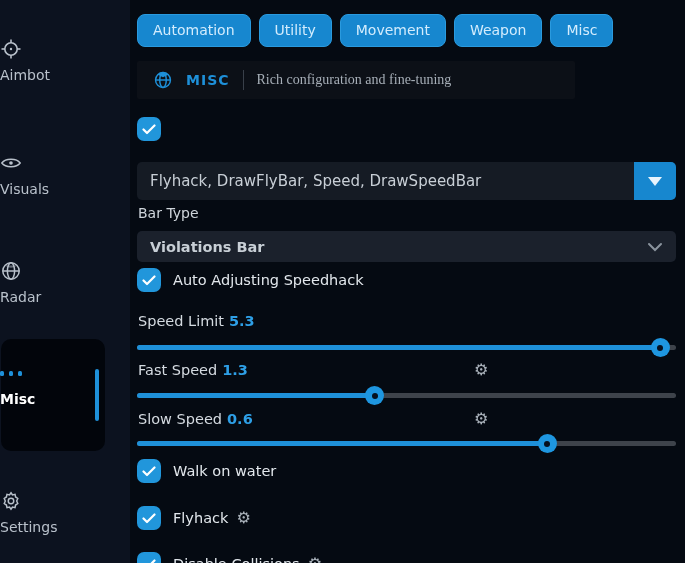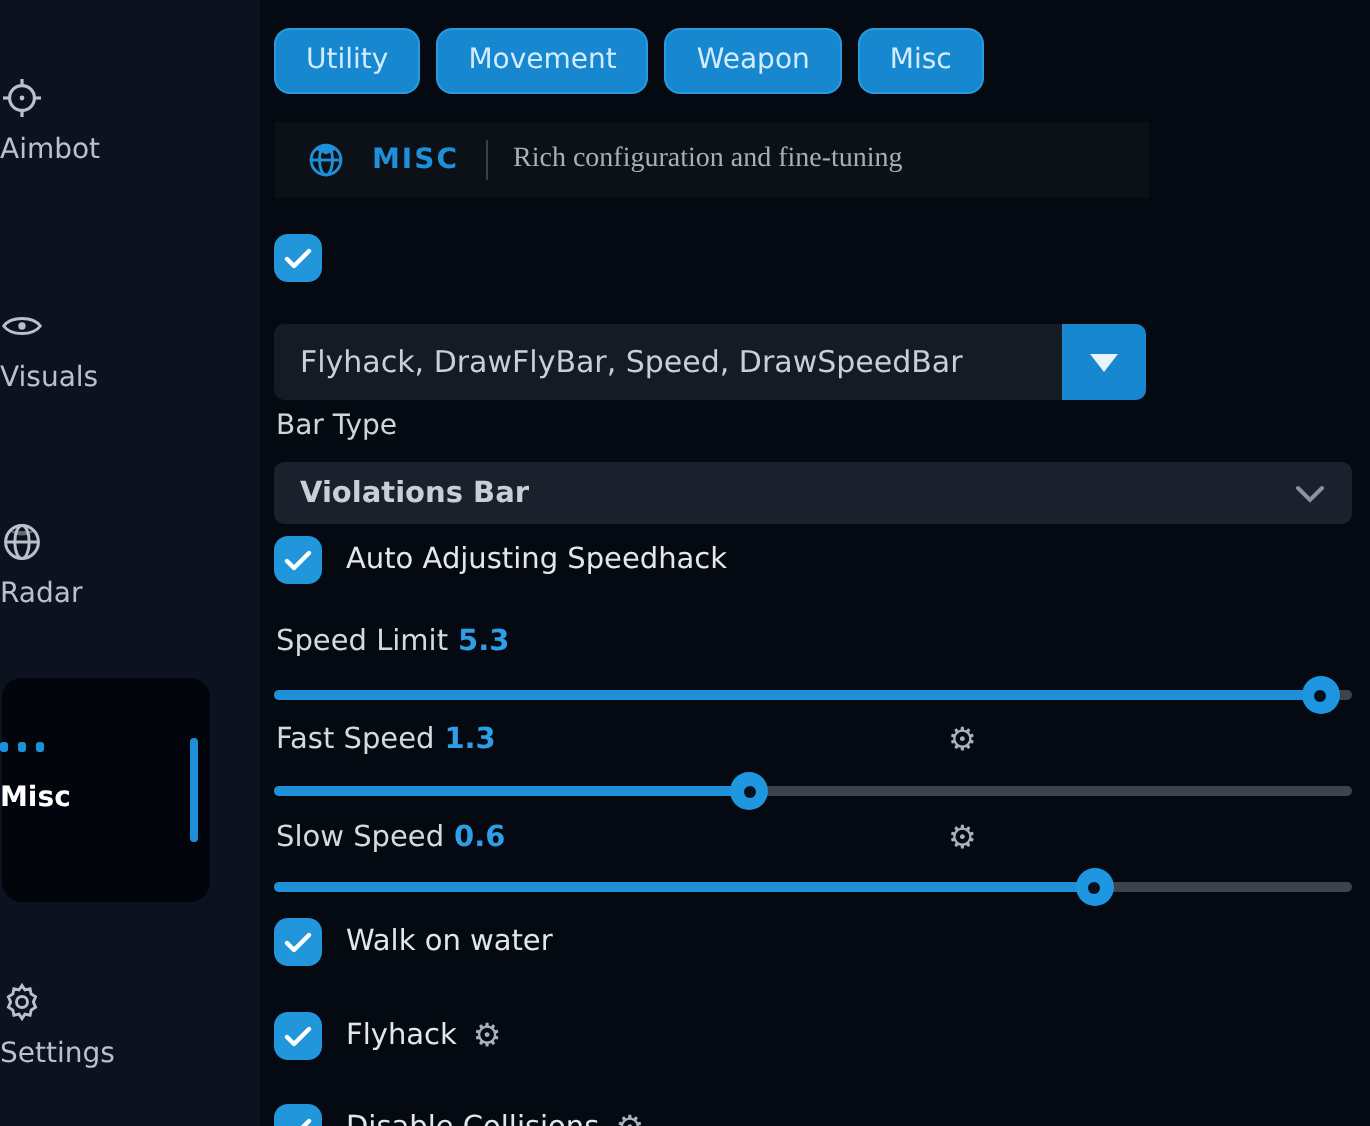--- a/index.html
+++ b/index.html
@@ -58,21 +58,21 @@
   .chkrow { position:absolute; left:0; display:flex; align-items:center; gap:12px; height:26px; }
   .chkbox {
     width:24px; height:24px; border-radius:7px; background:#2196db;
     display:flex; align-items:center; justify-content:center; cursor:pointer;
     flex:0 0 auto;
   }
   .chklabel { font-size:14.5px; color:#e2e7ec; display:flex; align-items:center; gap:8px; }
   .gear { color:#a9b1ba; font-size:16px; line-height:1; }
 
   .multiselect {
-    position:absolute; top:162px; left:0; width:436px; height:38px;
+    position:absolute; top:162px; left:0; width:539px; height:38px;
     background:#151b24; border-radius:5px; display:flex; align-items:center;
     cursor:pointer;
   }
   .multiselect .val { flex:1; padding:0 13px; font-size:15px; color:#c8cfd6; }
   .multiselect .btn {
     width:42px; height:38px; background:#1787cf; border-radius:0 5px 5px 0;
     display:flex; align-items:center; justify-content:center;
   }
   .tri { width:0; height:0; border-left:7px solid transparent; border-right:7px solid transparent; border-top:9px solid #e8f4fd; }
 
@@ -157,20 +157,21 @@
         <circle cx="12" cy="12" r="3"></circle>
       </svg>
     </span>
     <span>Settings</span>
   </div>
 </div>
 
 <div class="main">
 
   <div class="tabs">
+    <button class="tab">Automation</button>
     <button class="tab">Utility</button>
     <button class="tab">Movement</button>
     <button class="tab">Weapon</button>
     <button class="tab">Misc</button>
   </div>
 
   <div class="hdrbar">
     <span style="display:flex;">
       <svg width="20" height="20" viewBox="0 0 22 22" stroke="#1e90d9" fill="none" stroke-width="1.6">
         <circle cx="11" cy="11" r="8.2"></circle>

